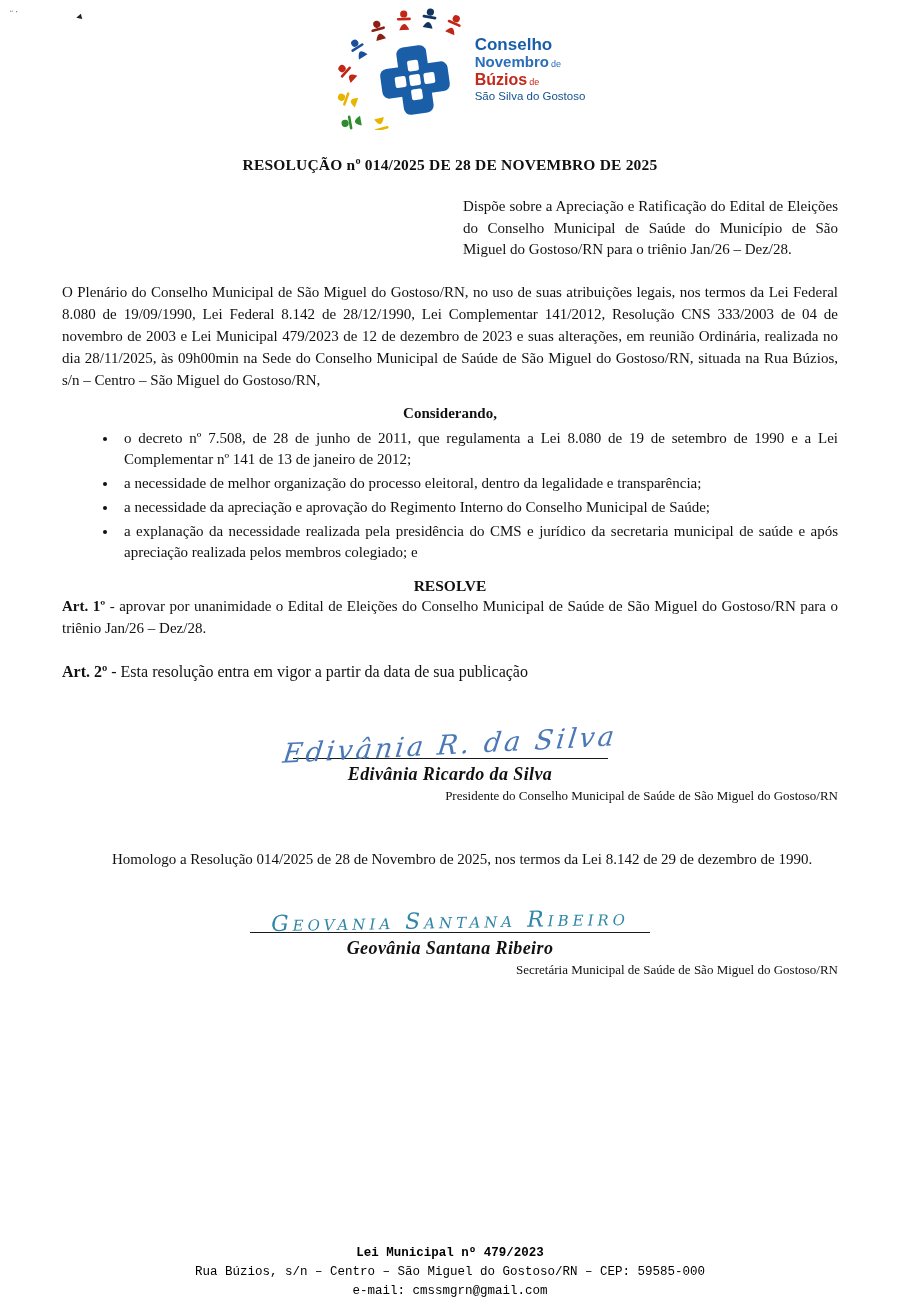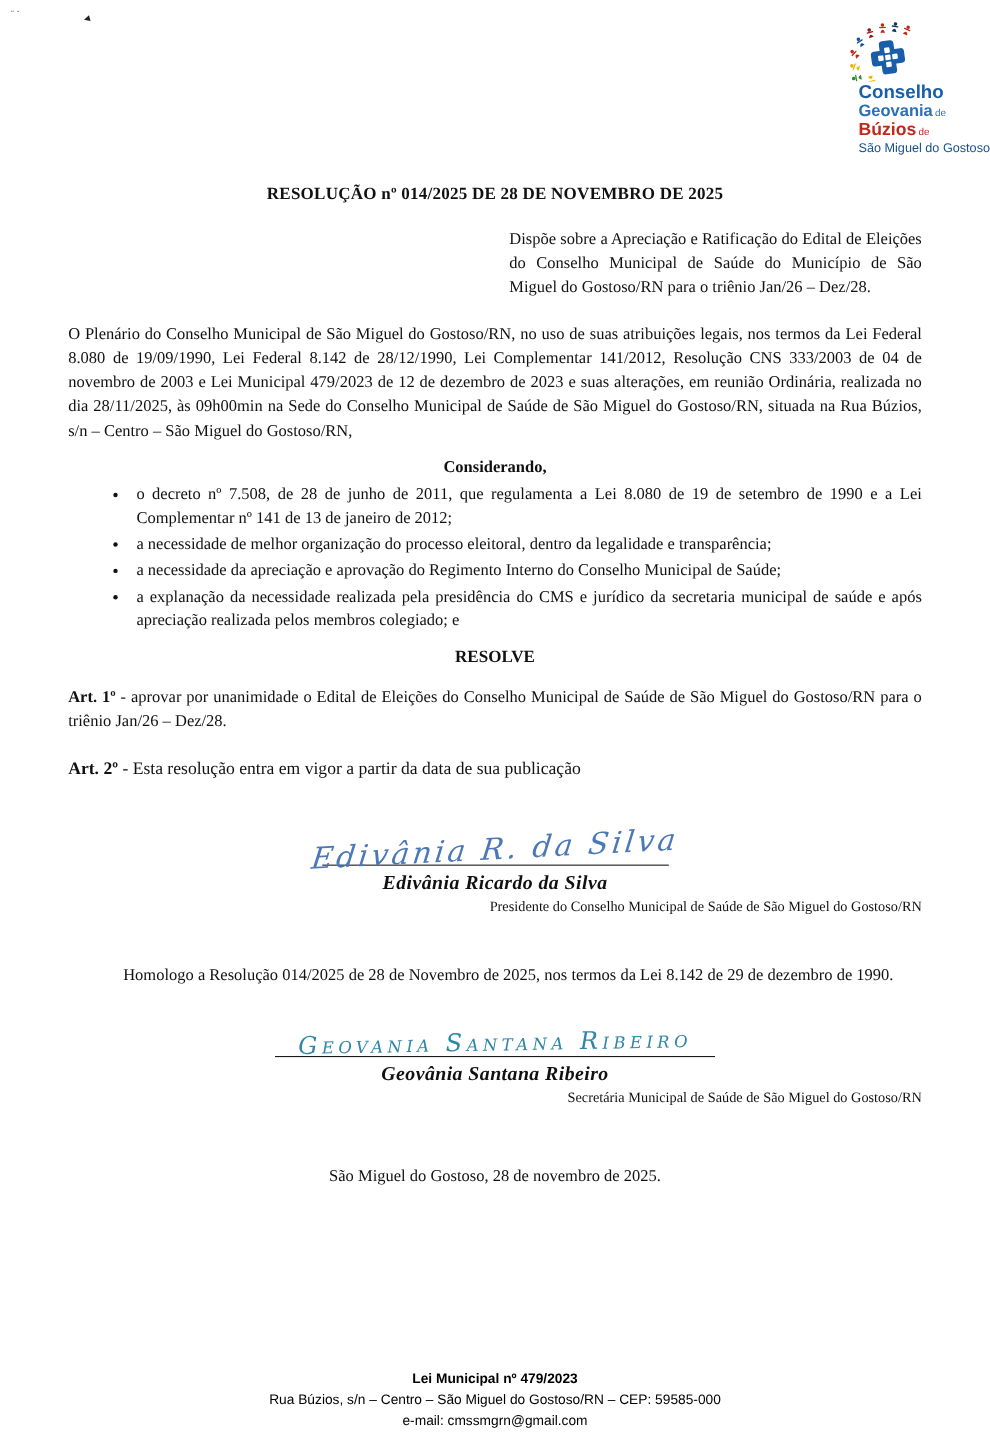--- a/index.html
+++ b/index.html
@@ -6,21 +6,21 @@
   .page{
     width:900px;height:1313px;margin:0 auto;background:#ffffff;
     position:relative;overflow:hidden;
     font-family:"Liberation Serif", serif;color:var(--text,#111);
   }
   .scan-mark{position:absolute;color:#555;font-size:10px;}
   .scan-mark.m1{left:10px;top:6px;letter-spacing:2px;}
   .scan-mark.m2{left:76px;top:10px;color:#222;font-size:11px;transform:rotate(-15deg);}
 
   
-  .logo{display:flex;justify-content:center;align-items:flex-end;padding-top:20px;height:122px;flex-direction:column;}
+  .logo{display:flex;justify-content:center;align-items:center;padding-top:8px;height:122px;}
   .logo-text{margin-left:-30px;font-family:"Liberation Sans", sans-serif;line-height:1.12;}
   .lt1{color:var(--logo-blue,#1a5ea8);font-weight:bold;font-size:17px;}
   .lt2{color:#2a6fb8;font-weight:bold;font-size:15px;}
   .lt3{color:var(--logo-red,#c2281c);font-weight:bold;font-size:16px;}
   .lt-sm{font-size:9px;font-weight:normal;color:inherit;margin-left:2px;vertical-align:baseline;}
   .lt4{color:#15508f;font-size:11.5px;margin-top:1px;}
 
   
   .content{padding:0 62px;}
   .title{
@@ -31,21 +31,21 @@
     width:375px;margin:22px 0 0 auto;text-align:justify;
     font-size:15px;line-height:21.5px;
   }
   .preamble{margin-top:20px;text-align:justify;font-size:15px;line-height:22px;}
   .considering-label{margin-top:14px;font-size:15px;font-weight:bold;}
   ul.considering{margin:6px 0 0 40px;padding-left:16px;}
   ul.considering li{
     font-size:15px;line-height:21px;margin-bottom:3px;text-align:justify;padding-left:6px;
   }
   .resolve{margin-top:14px;font-weight:bold;font-size:15.5px;}
-  .article{margin-top:16px;font-size:15px;line-height:22px;text-align:justify;}
+  .article{font-size:15px;line-height:22px;text-align:justify;}
   .article.art2{margin-top:22px;font-size:16px;}
 
   
   .sig{text-align:center;}
   .sig1{margin-top:46px;}
   .sig2{margin-top:38px;}
   .handwriting{
     display:inline-block;font-family:"DejaVu Serif", serif;font-style:italic;
     position:relative;z-index:2;
   }
@@ -62,21 +62,21 @@
   .sig-line.l2{width:400px;}
   .sig-name{font-weight:bold;font-style:italic;font-size:18px;letter-spacing:.4px;}
   .sig-role{font-size:13px;margin-top:3px;text-align:right;}
 
   .homolog{margin-top:44px;text-indent:50px;font-size:15px;line-height:22px;text-align:justify;}
   .placedate{margin-top:56px;font-size:15px;}
 
   
   .footer{
     position:absolute;left:0;right:0;bottom:12px;text-align:center;
-    font-family:Liberation Sans, sans-serif;font-size:12.5px;line-height:19px;color:#000;
+    font-family:Liberation Mono, monospace;font-size:12.5px;line-height:19px;color:#000;
   }
   .footer .f1{font-weight:bold;}
 </style>
 </head>
 <body>
 
 <div class="page" style="--logo-blue: #1a5ea8; --logo-red: #c2281c; --signature-blue: #4b79b8; --signature-teal: #2f86a8; --text: #111111;">
 
   <span class="scan-mark m1">ᵕ·</span>
   <span class="scan-mark m2">◂</span>
@@ -106,23 +106,23 @@
         <rect x="-34" y="-15" width="68" height="30" rx="7" fill="#1a5ea8"></rect>
         <rect x="-5.5" y="-5.5" width="11" height="11" rx="2" fill="#ffffff"></rect>
         <rect x="-5.5" y="-20" width="11" height="11" rx="2" fill="#ffffff"></rect>
         <rect x="-5.5" y="9" width="11" height="11" rx="2" fill="#ffffff"></rect>
         <rect x="-20" y="-5.5" width="11" height="11" rx="2" fill="#ffffff"></rect>
         <rect x="9" y="-5.5" width="11" height="11" rx="2" fill="#ffffff"></rect>
       </g>
     </svg>
     <div class="logo-text">
       <div class="lt1">Conselho</div>
-      <div class="lt2"><span>Geovania</span><span class="lt-sm">de</span></div>
+      <div class="lt2"><span>Novembro</span><span class="lt-sm">de</span></div>
       <div class="lt3"><span>Búzios</span><span class="lt-sm">de</span></div>
-      <div class="lt4">São Miguel do Gostoso</div>
+      <div class="lt4">São Silva do Gostoso</div>
     </div>
   </header>
 
   <main class="content">
 
     <h1 class="title">RESOLUÇÃO nº 014/2025 DE 28 DE NOVEMBRO DE 2025</h1>
 
     <p class="summary">Dispõe sobre a Apreciação e Ratificação do Edital de Eleições do Conselho Municipal de Saúde do Município de São Miguel do Gostoso/RN para o triênio Jan/26 – Dez/28.</p>
 
     <p class="preamble">O Plenário do Conselho Municipal de São Miguel do Gostoso/RN, no uso de suas atribuições legais, nos termos da Lei Federal 8.080 de 19/09/1990, Lei Federal 8.142 de 28/12/1990, Lei Complementar 141/2012, Resolução CNS 333/2003 de 04 de novembro de 2003 e Lei Municipal 479/2023 de 12 de dezembro de 2023 e suas alterações, em reunião Ordinária, realizada no dia 28/11/2025, às 09h00min na Sede do Conselho Municipal de Saúde de São Miguel do Gostoso/RN, situada na Rua Búzios, s/n – Centro – São Miguel do Gostoso/RN,</p>
@@ -151,21 +151,20 @@
 
     <p class="homolog">Homologo a Resolução 014/2025 de 28 de Novembro de 2025, nos termos da Lei 8.142 de 29 de dezembro de 1990.</p>
 
     <div class="sig sig2">
       <div class="handwriting hw2">Geovania Santana Ribeiro</div>
       <div class="sig-line l2"></div>
       <div class="sig-name">Geovânia Santana Ribeiro</div>
       <div class="sig-role">Secretária Municipal de Saúde de São Miguel do Gostoso/RN</div>
     </div>
 
-    <p class="placedate">São Miguel do Gostoso, 28 de novembro de 2025.</p>
 
   </main>
 
   <footer class="footer">
     <div class="f1">Lei Municipal nº 479/2023</div>
     <div class="f2">Rua Búzios, s/n – Centro – São Miguel do Gostoso/RN – CEP: 59585-000</div>
     <div class="f3">e-mail: cmssmgrn@gmail.com</div>
   </footer>
 
 </div>

